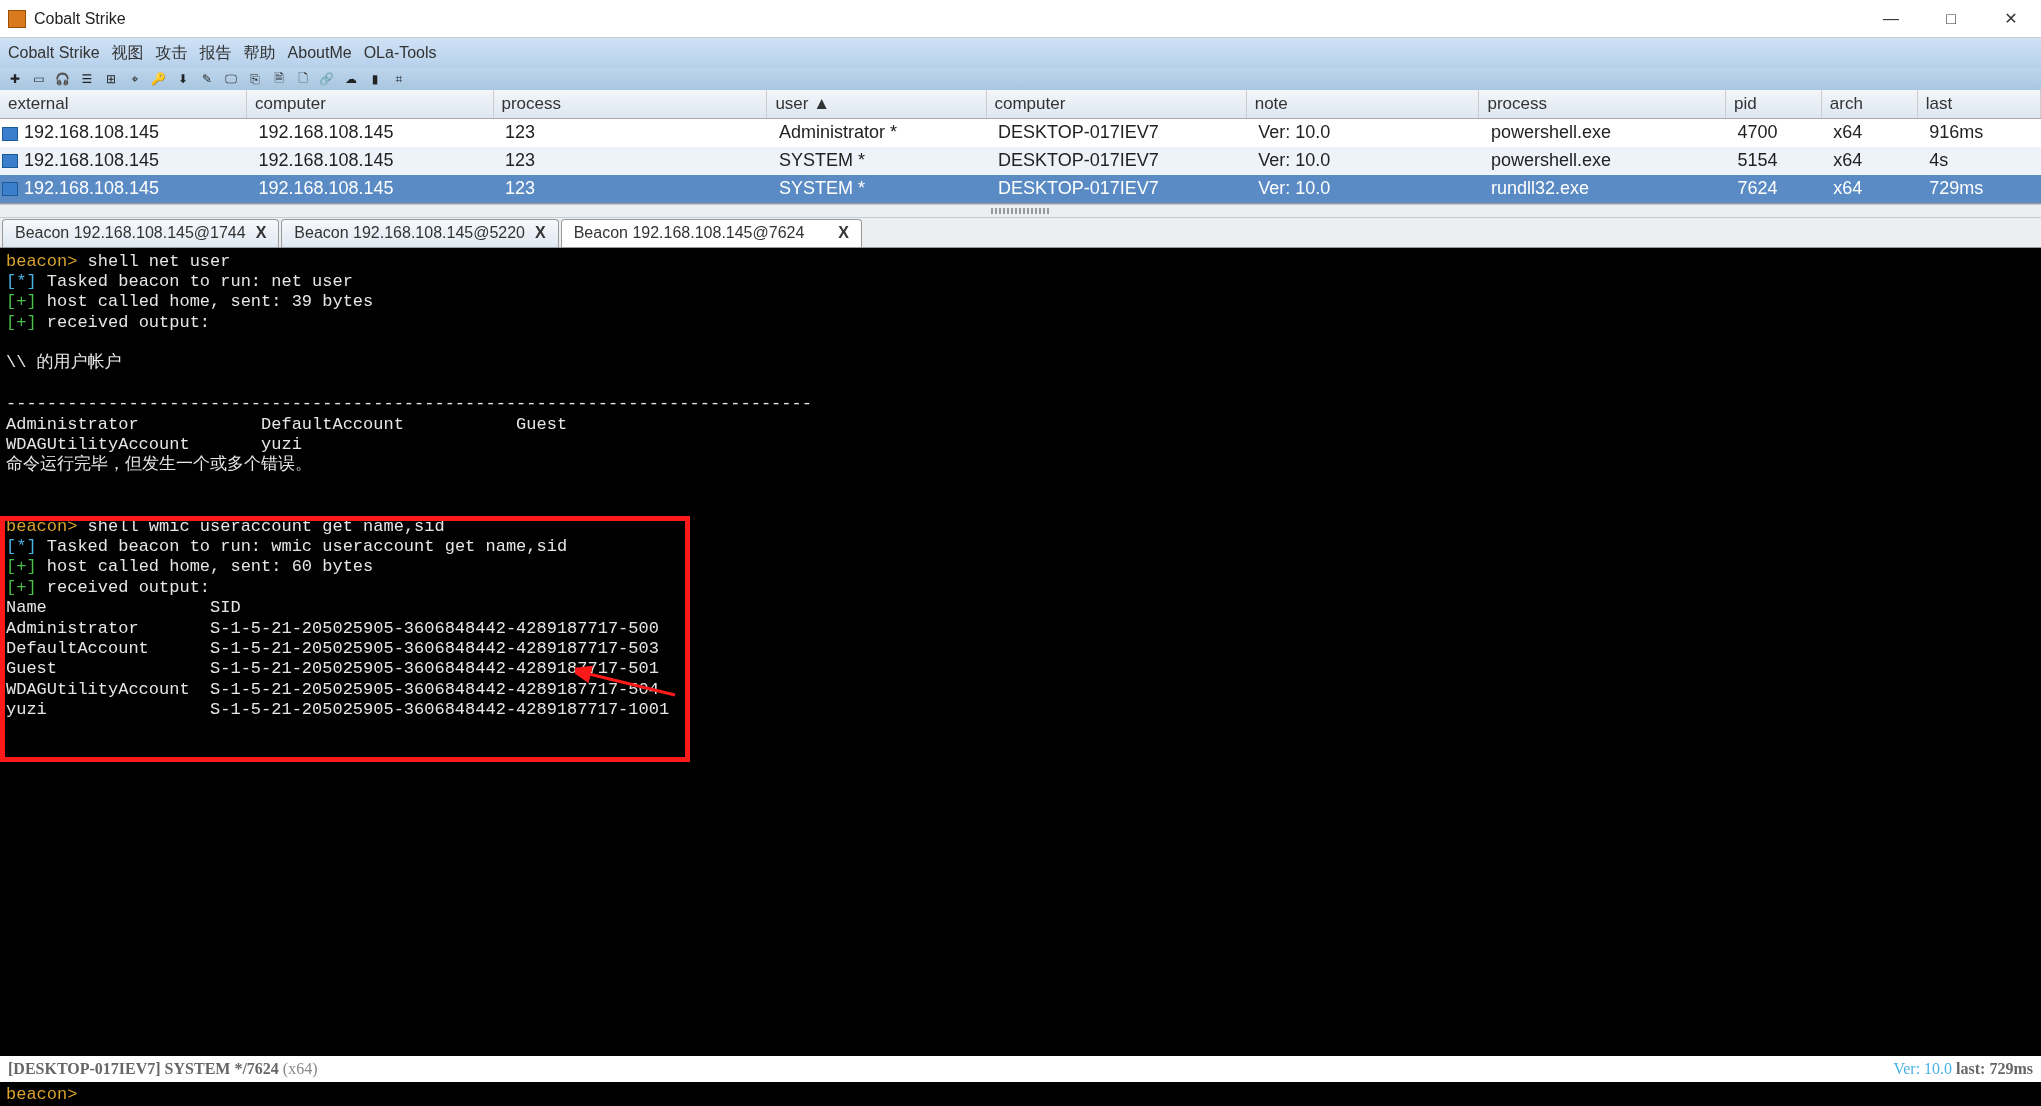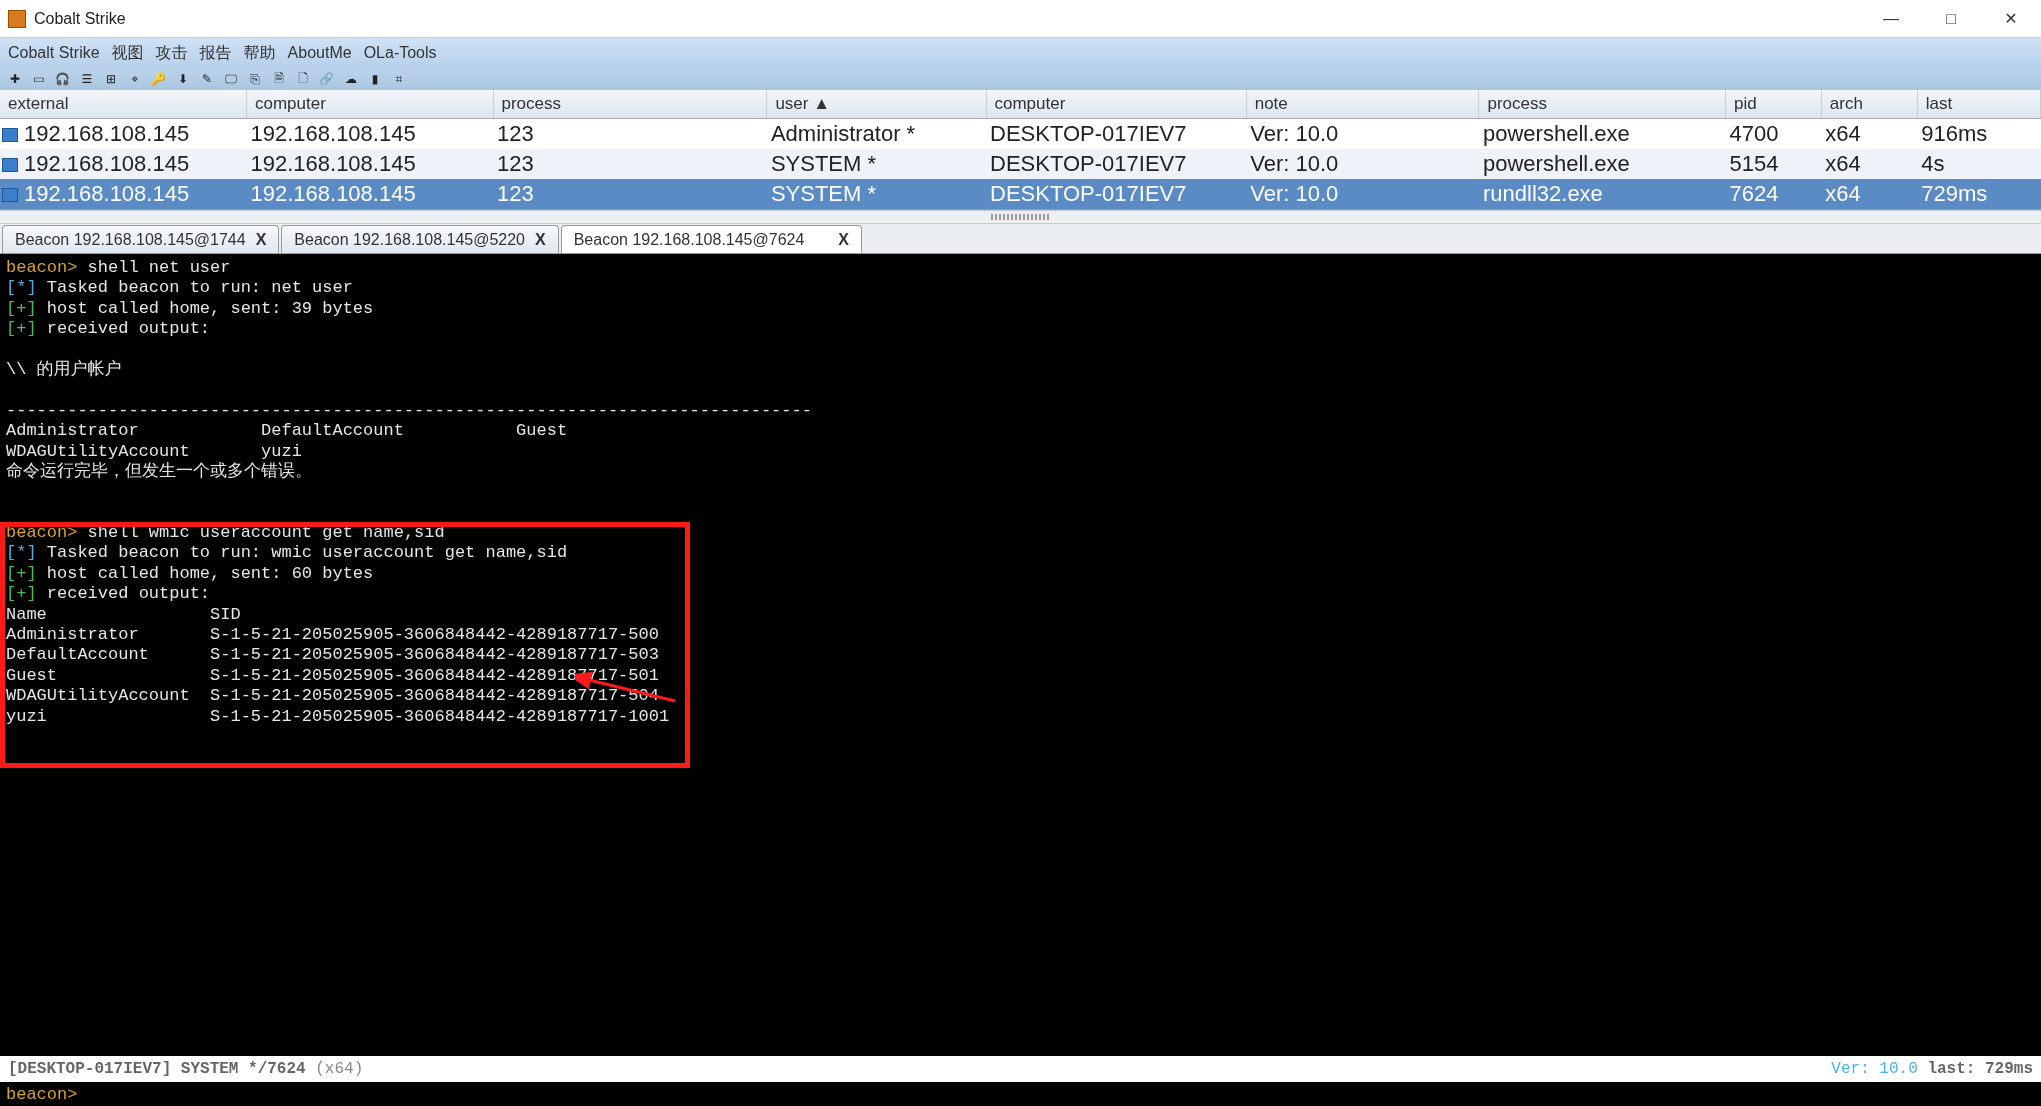--- a/index.html
+++ b/index.html
@@ -36,21 +36,21 @@
 
 .sessions{background:#fff; border-bottom:1px solid #999;}
 .sessions table{width:100%; border-collapse:collapse; table-layout:fixed;}
 .sessions th{
   text-align:left; font-weight:normal; padding:4px 8px;
   background:linear-gradient(#f3f6fa,#dce6f1);
   border-right:1px solid #ccc; border-bottom:1px solid #aaa;
   font-size:17px; color:#333; height:28px;margin-top:28px;
 }
 .sessions td{
-  padding:2px 4px; font-size:22px; color:#222; height:28px;
+  padding:2px 12px; font-size:18px; color:#222; height:28px;
   white-space:nowrap; overflow:hidden;
 }
 .sessions tbody tr td:first-child{padding-left:2px;}
 .sessions tbody tr.row-even{background:#fff;}
 .sessions tbody tr.row-odd{background:#eef3f9;}
 .sessions tbody tr.selected{background:#5a8bc4;color:#fff;}
 .sessions tbody tr.selected td{color:#fff;}
 .rowicon{display:inline-block;width:16px;height:14px;background:#3b7ecb;margin-right:6px;vertical-align:middle;border:1px solid #1a5a9a;}
 
 .splitter{height:14px;background:#eceff2;display:flex;align-items:center;justify-content:center;border-top:1px solid #c6ccd3;border-bottom:1px solid #c6ccd3;}
@@ -79,21 +79,21 @@
 .console .redbox{
   position:absolute; border:5px solid #ff1a1a;
   left:0px; top:268px; width:690px; height:246px; pointer-events:none;
 }
 .console .arrow{
   position:absolute; left:575px; top:417px; pointer-events:none;
 }
 
 .statusbar{
   height:26px; background:#fff; display:flex; align-items:center;
-  font-family:Liberation Mono, monospace; font-size:16px; color:#666;
+  font-family:Liberation Serif, serif; font-size:16px; color:#666;
   padding:0 8px;
 }
 .statusbar .sb-right{margin-left:auto;}
 .sb-blue{color:#49b3e6;}
 .sb-gray{color:#888;}
 
 .inputline{
   height:24px; background:#000; display:flex; align-items:center;
   font-family:"Courier New",monospace; font-size:17px;
 }

